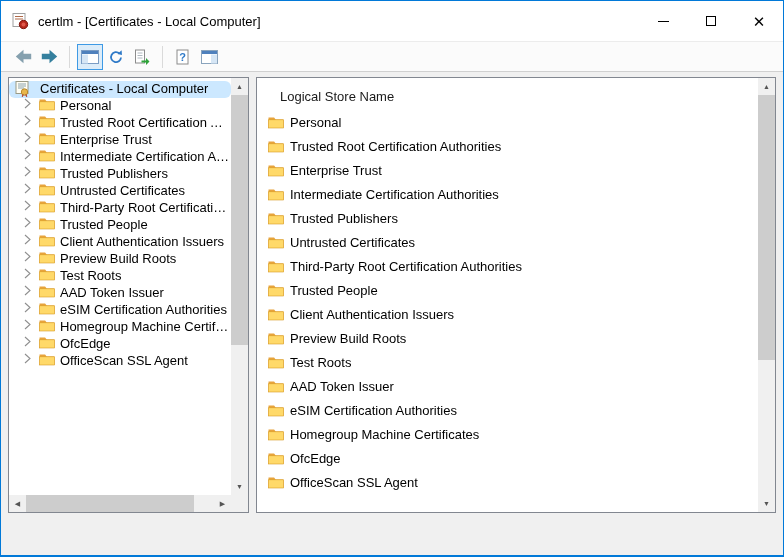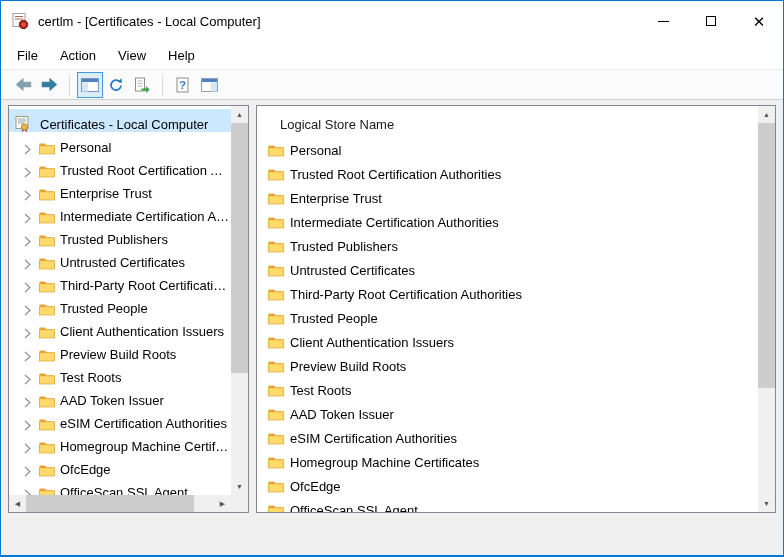--- a/index.html
+++ b/index.html
@@ -31,21 +31,21 @@
   .tb-sep { width: 1px; height: 22px; background: #dadada; margin: 0 7px; }
 
   
   .main { flex: 1 1 auto; min-height: 0; background: #f0f0f0; display: flex; gap: 7px; padding: 5px 7px 0 7px; }
   .pane { background: #fff; border: 1px solid #828790; position: relative; overflow: hidden; }
   .tree-pane { flex: 0 0 241px; }
   .list-pane { flex: 1 1 auto; }
 
   
   .tree-viewport { position: absolute; top: 0; left: 0; right: 17px; bottom: 17px; overflow: hidden; padding-top: 3px; }
-  .tree-row { height: 23px; display: flex; align-items: flex-end; white-space: nowrap; }
+  .tree-row { height: 17px; display: flex; align-items: flex-start; white-space: nowrap; border-radius: 6px; }
   .tree-row.root { padding-left: 5px; }
   .tree-row.root.selected { background: #cce8ff; }
   .tree-row.child { padding-left: 15px; }
   .chevron { width: 15px; flex: 0 0 auto; display: flex; align-items: center; }
   .t-icon { width: 16px; margin-right: 5px; flex: 0 0 auto; display: flex; }
   .tree-label { min-width: 0; overflow: hidden; text-overflow: ellipsis; }
   .root-label { margin-left: 5px; }
 
   
   .list-viewport { position: absolute; top: 0; left: 0; right: 17px; bottom: 0; overflow: hidden; padding-top: 5px; }
@@ -93,26 +93,20 @@
         </div>
       <div class="win-btn">
           <span class="glyph-max"></span>
         </div>
       <div class="win-btn">
           <span class="glyph-close">✕</span>
         </div>
     </div>
   </div>
 
-  <div class="menubar">
-    <span class="menu-item">File</span>
-    <span class="menu-item">Action</span>
-    <span class="menu-item">View</span>
-    <span class="menu-item">Help</span>
-  </div>
 
   <div class="toolbar">
     <div class="tb-btn">
       <svg width="17" height="15" viewBox="0 0 17 15">
         <path d="M8.5 0.8 L0.8 7.5 L8.5 14.2 L8.5 10.2 L16.2 10.2 L16.2 4.8 L8.5 4.8 Z" fill="#85a0ae"></path>
       </svg>
     </div>
     <div class="tb-btn">
       <svg width="17" height="15" viewBox="0 0 17 15">
         <path d="M8.5 0.8 L16.2 7.5 L8.5 14.2 L8.5 10.2 L0.8 10.2 L0.8 4.8 L8.5 4.8 Z" fill="#35809e"></path>

